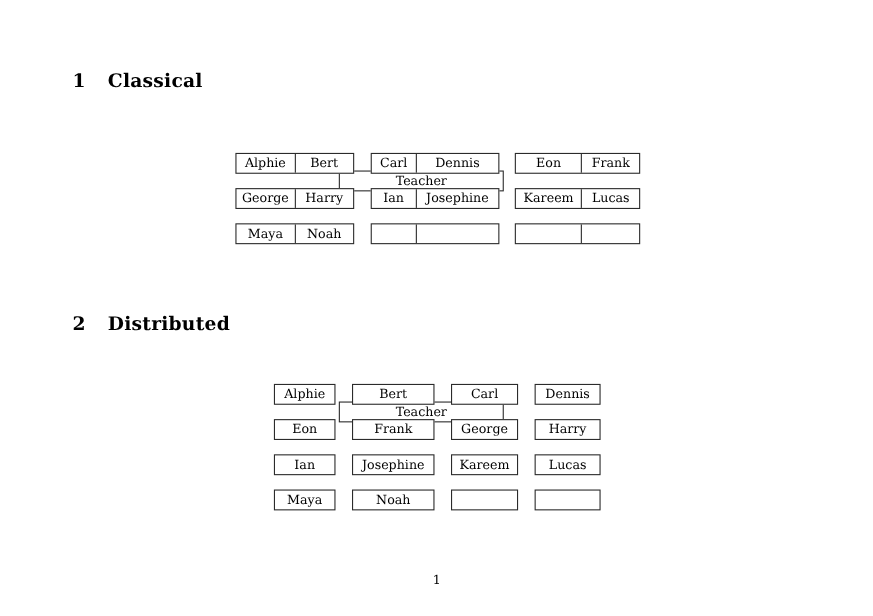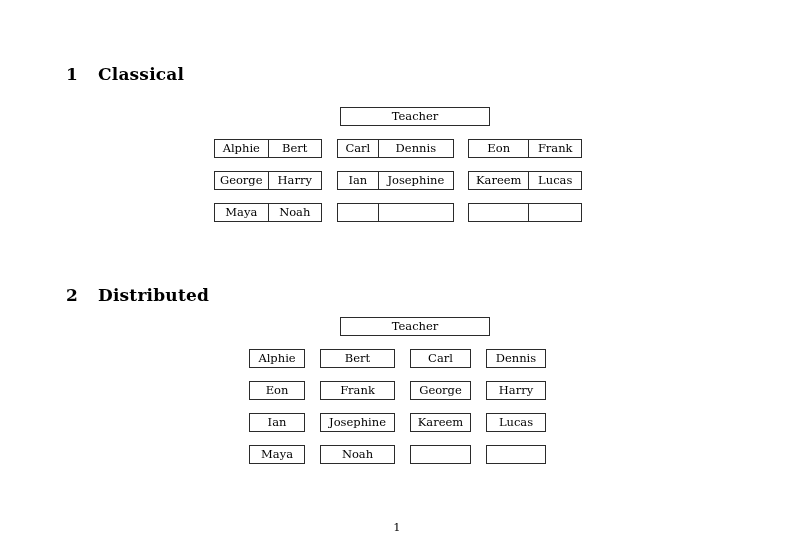--- a/index.html
+++ b/index.html
@@ -46,22 +46,23 @@
     height: 19px;
     line-height: 17px;
     text-align: center;
     font-size: 11.5px;
     white-space: nowrap;
     overflow: hidden;
   }
 
   
   .teacher-box {
-    left: 340px;
+    left: 308px;
     width: 150px;
+    margin-top: 48px;
   }
   #teacher-classical   { top: 107px; }
   #teacher-distributed { top: 317px; }
 
   
   .pair-group {
     position: absolute;
     box-sizing: border-box;
     border: 1px solid #2b2b2b;
     background: #ffffff;

